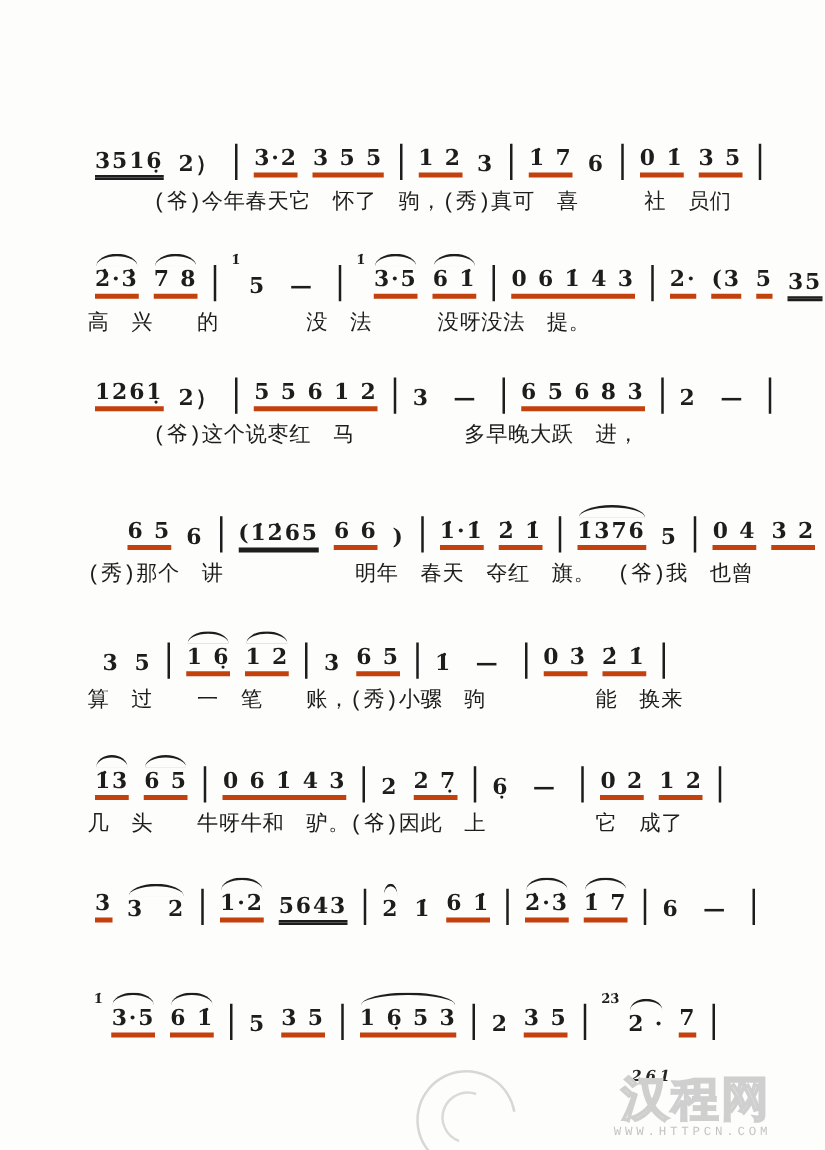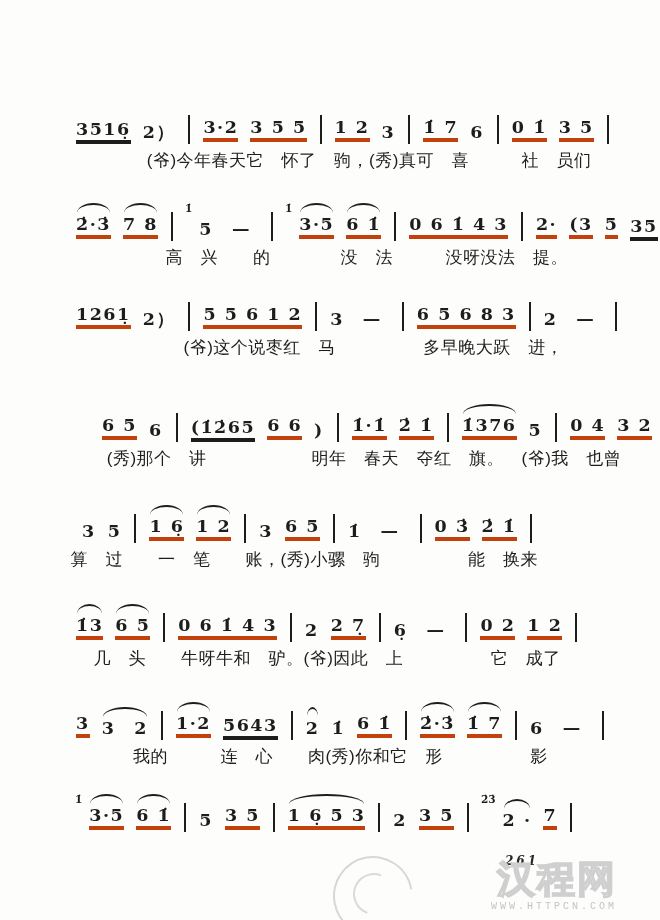--- a/index.html
+++ b/index.html
@@ -23,21 +23,21 @@
                  border-top:2px solid #1d1d1d;}
   .tok.s::before{content:"";position:absolute;left:1px;right:1px;top:-11px;height:8px;
                  border-top:2px solid #1d1d1d;border-radius:50% 50% 0 0/100% 100% 0 0;}
   .tok.dash{margin:0 13px;}
   .tok.g{font-size:10.5px;align-self:flex-start;margin:0 1px 0 5px;
          transform:translateY(-1px);letter-spacing:0;}
   .bar{display:inline-block;width:2px;height:29px;background:#1d1d1d;
        margin:0 7px;align-self:flex-end;transform:translateY(2px);}
 
   .lyrics{margin-top:7px;font-size:17px;letter-spacing:0.5px;white-space:pre;
-          font-family:Liberation Sans, sans-serif;text-align:center;}
+          font-family:Liberation Mono, monospace;}
 
   
   .page-num{position:absolute;left:505px;top:854px;font-size:12px;font-weight:700;
             font-style:italic;letter-spacing:3px;color:#262626;}
   .wm{position:absolute;right:12px;bottom:8px;text-align:right;}
   .wm-brand{font-size:38px;font-weight:700;line-height:1;letter-spacing:2px;
             color:#ffffff;-webkit-text-stroke:1.6px #cfcfcf;
             text-shadow:0 0 1px #d8d8d8;
             font-family:"DejaVu Sans","Liberation Sans",sans-serif;}
   .wm-url{margin-top:3px;font-size:10px;letter-spacing:3px;color:#c4c4c4;
@@ -188,21 +188,20 @@
           <span class="tok">1̇</span>
           <span class="tok u1">6 1̇</span>
           <span class="bar"></span>
           <span class="tok u1 s">2̇·3̇</span>
           <span class="tok u1 s">1̇ 7</span>
           <span class="bar"></span>
           <span class="tok">6</span>
           <span class="tok dash">—</span>
           <span class="bar"></span>
         </div>
-        <div class="lyrics">我的　　　连　心　　肉(秀)你和它　形　　　　　影</div>
       </div>
       <div class="system sys7">
         <div class="notes">
           <span class="tok g">1̇</span>
           <span class="tok u1 s">3·5</span>
           <span class="tok u1 s">6 1̇</span>
           <span class="bar"></span>
           <span class="tok">5</span>
           <span class="tok u1">3 5</span>
           <span class="bar"></span>

